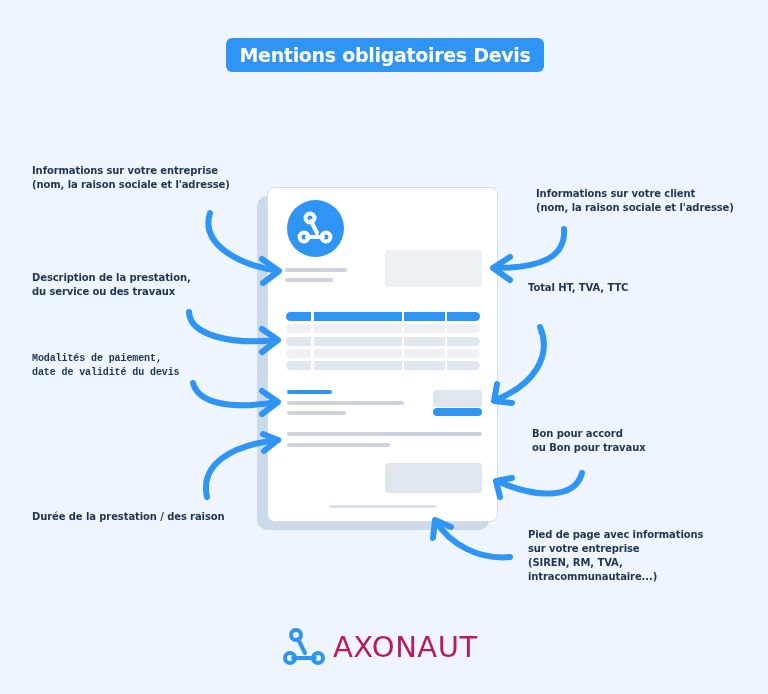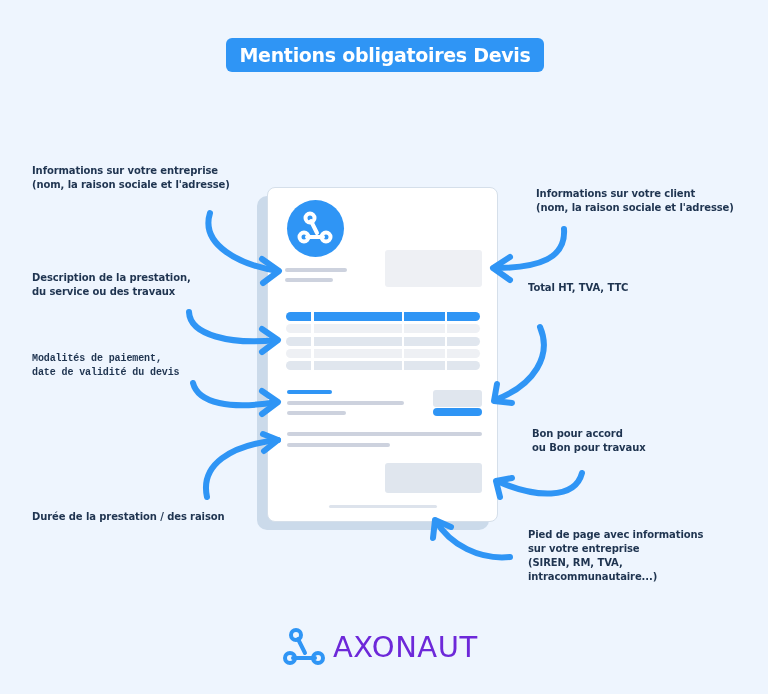--- a/index.html
+++ b/index.html
@@ -36,21 +36,21 @@
   .gray-line { background:#CDD2DE; }
   .blue-line { background:#2F95F5; }
   .box-light { background:#EEF0F4; border-radius:3px; position:absolute; }
   .box-mid { background:#E0E6EE; border-radius:3px; position:absolute; }
   .cell { position:absolute; height:9px; }
   .brand {
     position:absolute; left:283px; top:627px; height:40px;
     display:flex; align-items:center; gap:8px;
   }
   .brand-name {
-    color:#6d28d9; font-size:29px; font-weight:normal; letter-spacing:0.5px;
+    color:#be185d; font-size:29px; font-weight:normal; letter-spacing:0.5px;
     font-family:"DejaVu Sans", sans-serif;
   }
   svg.arrows { position:absolute; left:0; top:0; }
 </style>
 </head>
 <body>
 
 <div class="title-pill">Mentions obligatoires Devis</div>
 
 <div class="label" style="left:32px; top:164px;">Informations sur votre entreprise

